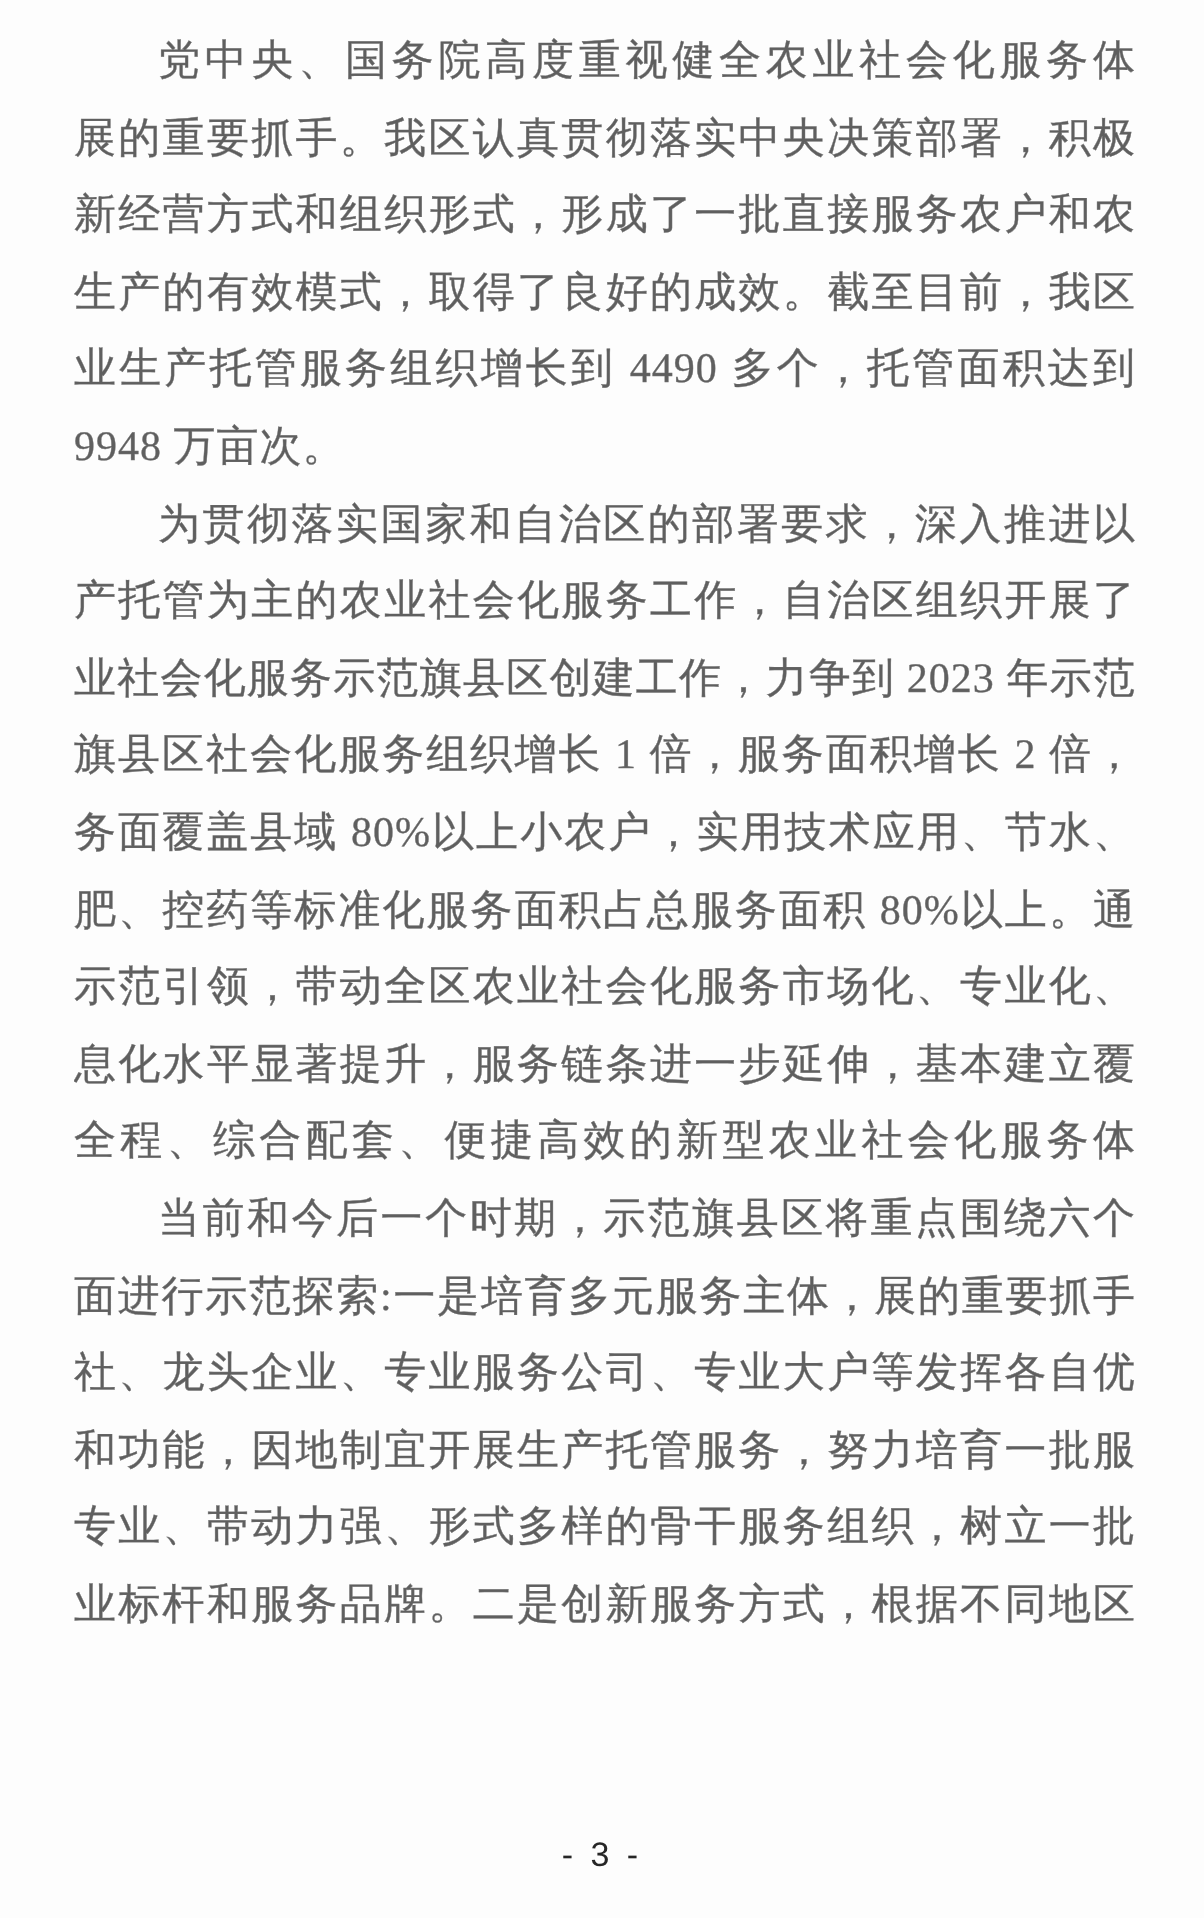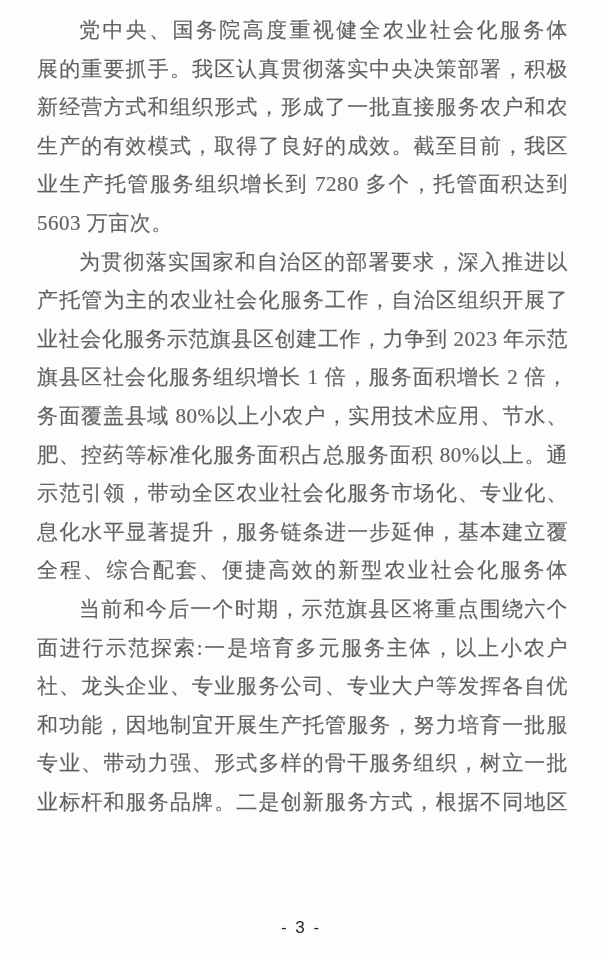--- a/index.html
+++ b/index.html
@@ -59,35 +59,35 @@
 <body>
 
 <div class="page">
 
   <div class="textblock">
 
     <div class="line indent">党中央、国务院高度重视健全农业社会化服务体系，</div>
     <div class="line">展的重要抓手。我区认真贯彻落实中央决策部署，积极创</div>
     <div class="line">新经营方式和组织形式，形成了一批直接服务农户和农业</div>
     <div class="line">生产的有效模式，取得了良好的成效。截至目前，我区农</div>
-    <div class="line">业生产托管服务组织增长到 7280 多个，托管面积达到</div>
-    <div class="line para-end">5603 万亩次。</div>
+    <div class="line">业生产托管服务组织增长到 4490 多个，托管面积达到</div>
+    <div class="line para-end">9948 万亩次。</div>
 
     <div class="line indent">为贯彻落实国家和自治区的部署要求，深入推进以生</div>
     <div class="line">产托管为主的农业社会化服务工作，自治区组织开展了农</div>
     <div class="line">业社会化服务示范旗县区创建工作，力争到 2023 年示范</div>
     <div class="line">旗县区社会化服务组织增长 1 倍，服务面积增长 2 倍，服</div>
     <div class="line">务面覆盖县域 80%以上小农户，实用技术应用、节水、控</div>
     <div class="line">肥、控药等标准化服务面积占总服务面积 80%以上。通过</div>
     <div class="line">示范引领，带动全区农业社会化服务市场化、专业化、信</div>
     <div class="line">息化水平显著提升，服务链条进一步延伸，基本建立覆盖</div>
     <div class="line para-end">全程、综合配套、便捷高效的新型农业社会化服务体系。</div>
 
     <div class="line indent">当前和今后一个时期，示范旗县区将重点围绕六个方</div>
-    <div class="line">面进行示范探索:一是培育多元服务主体，以上小农户</div>
+    <div class="line">面进行示范探索:一是培育多元服务主体，展的重要抓手</div>
     <div class="line">社、龙头企业、专业服务公司、专业大户等发挥各自优势</div>
     <div class="line">和功能，因地制宜开展生产托管服务，努力培育一批服务</div>
     <div class="line">专业、带动力强、形式多样的骨干服务组织，树立一批行</div>
     <div class="line">业标杆和服务品牌。二是创新服务方式，根据不同地区不</div>
 
   </div>
 
   <div class="footer">- 3 -</div>
 
 </div>

